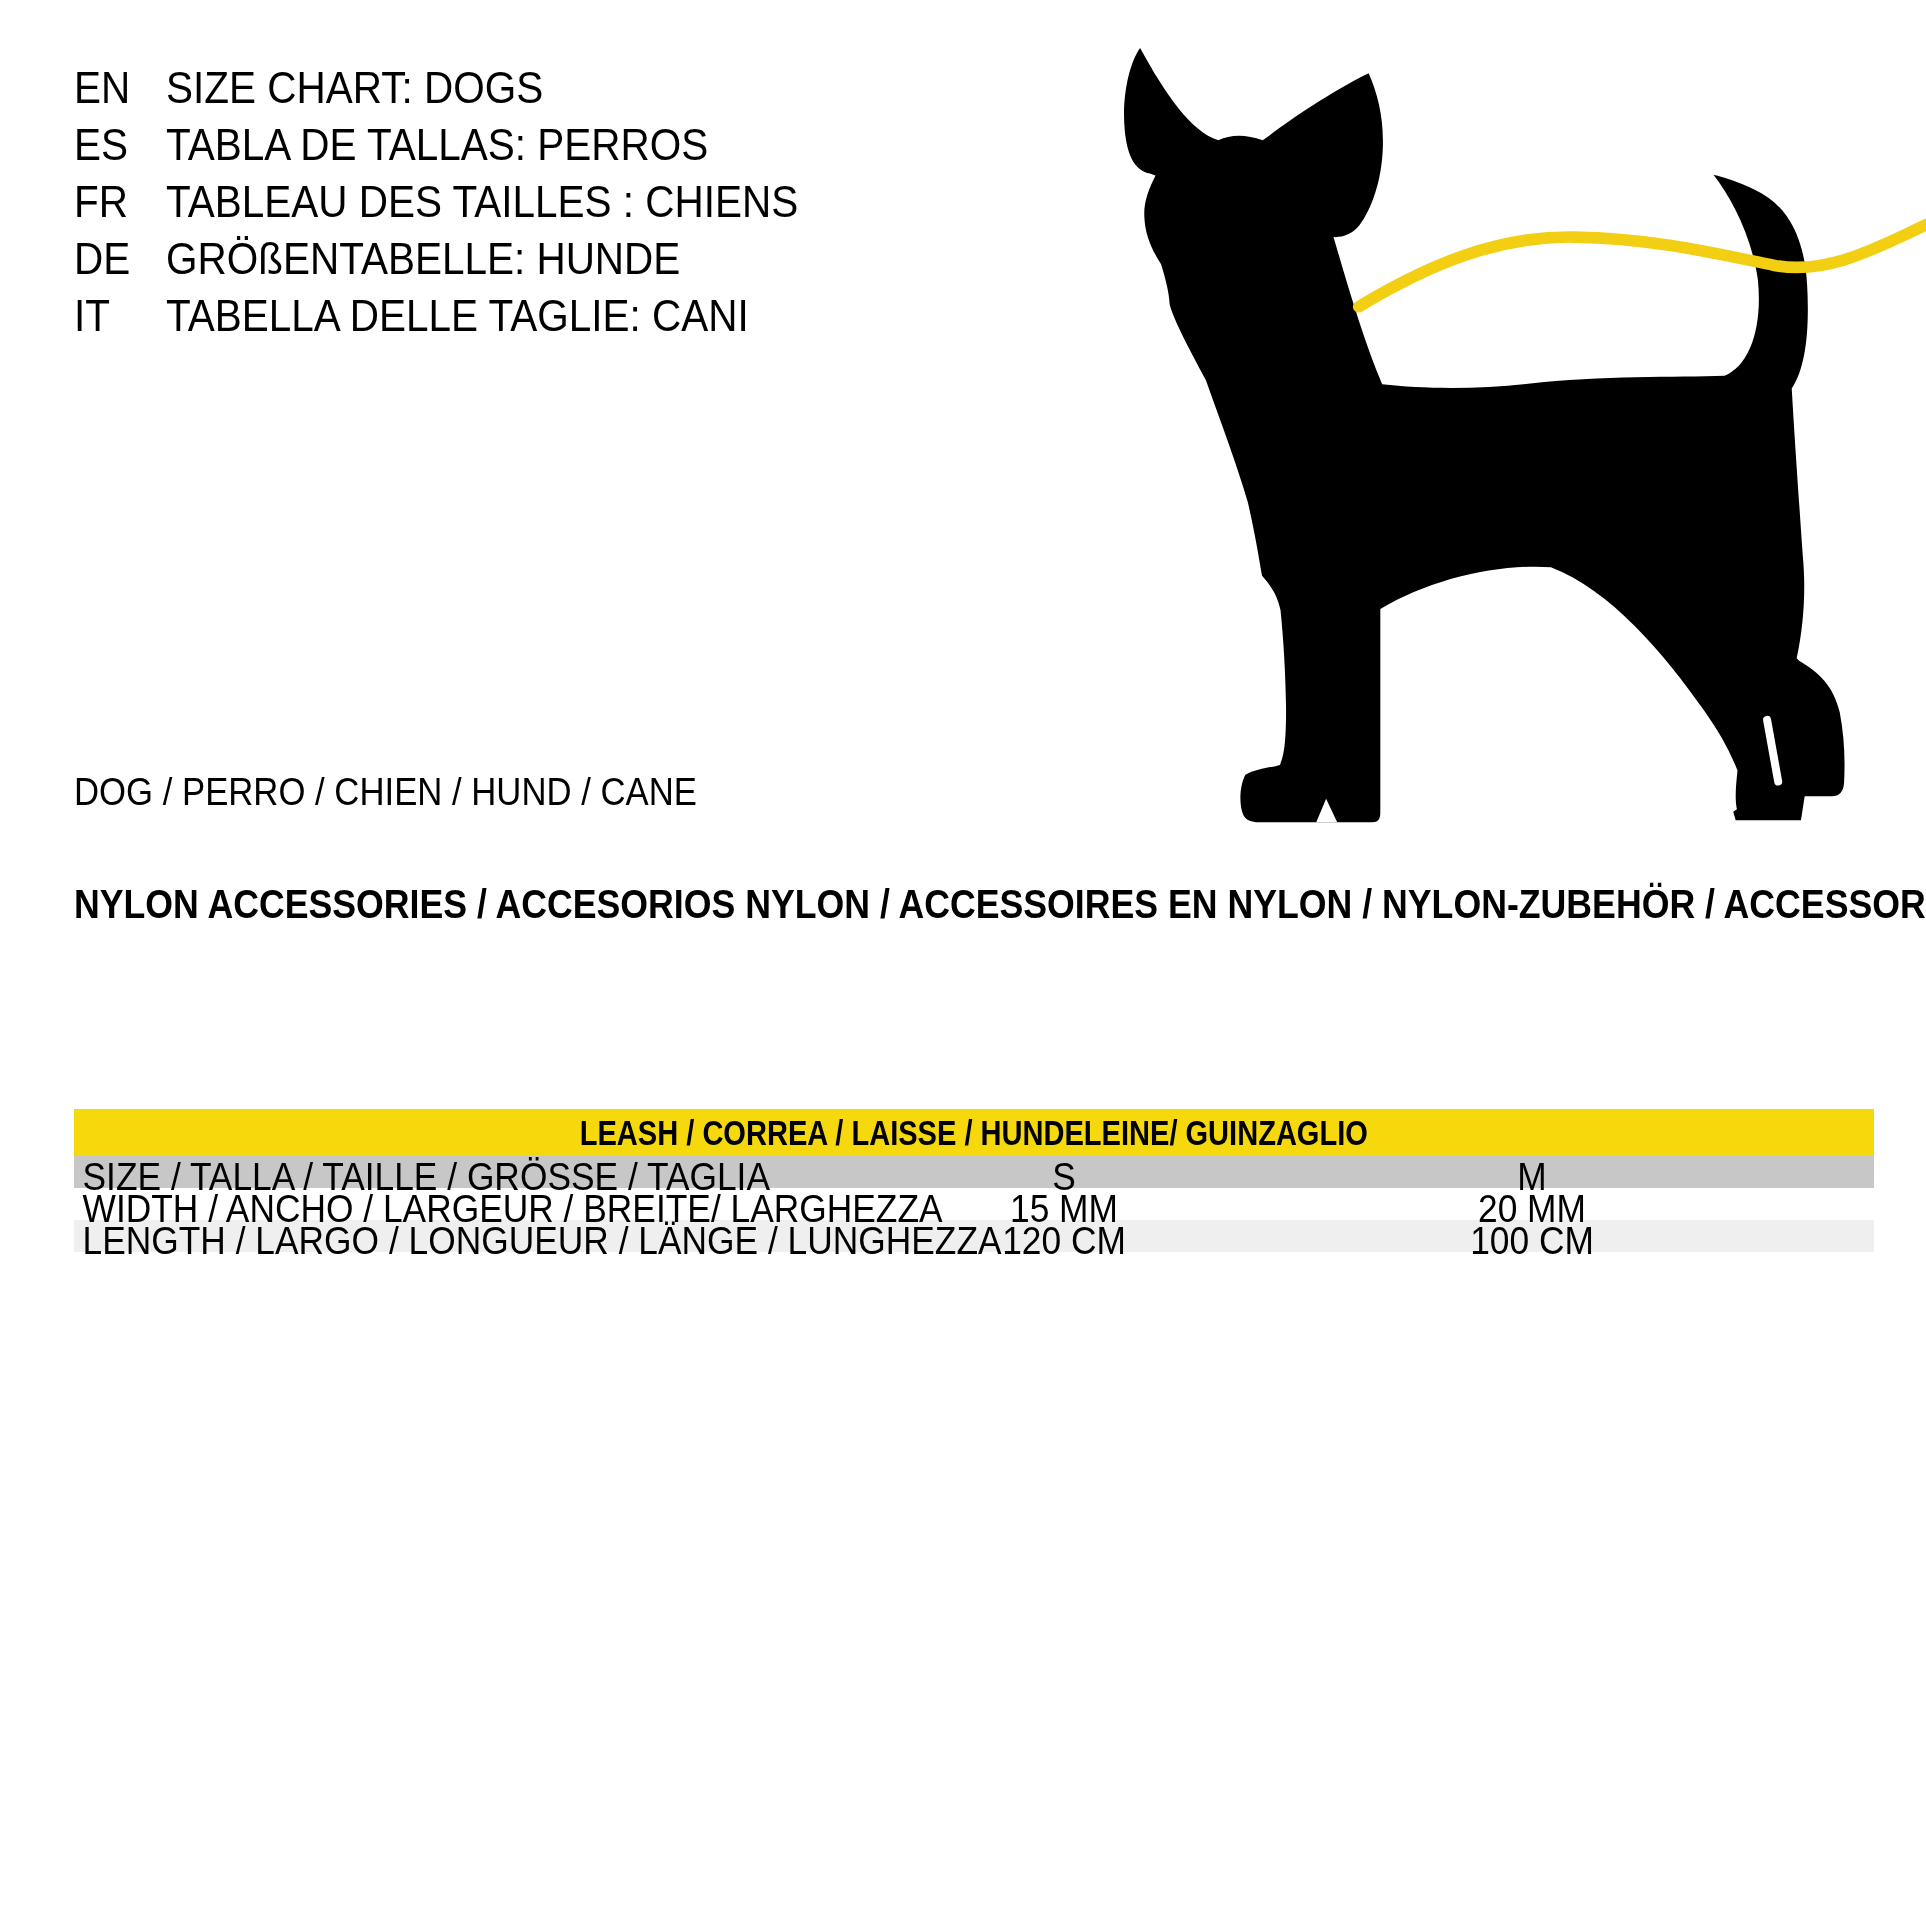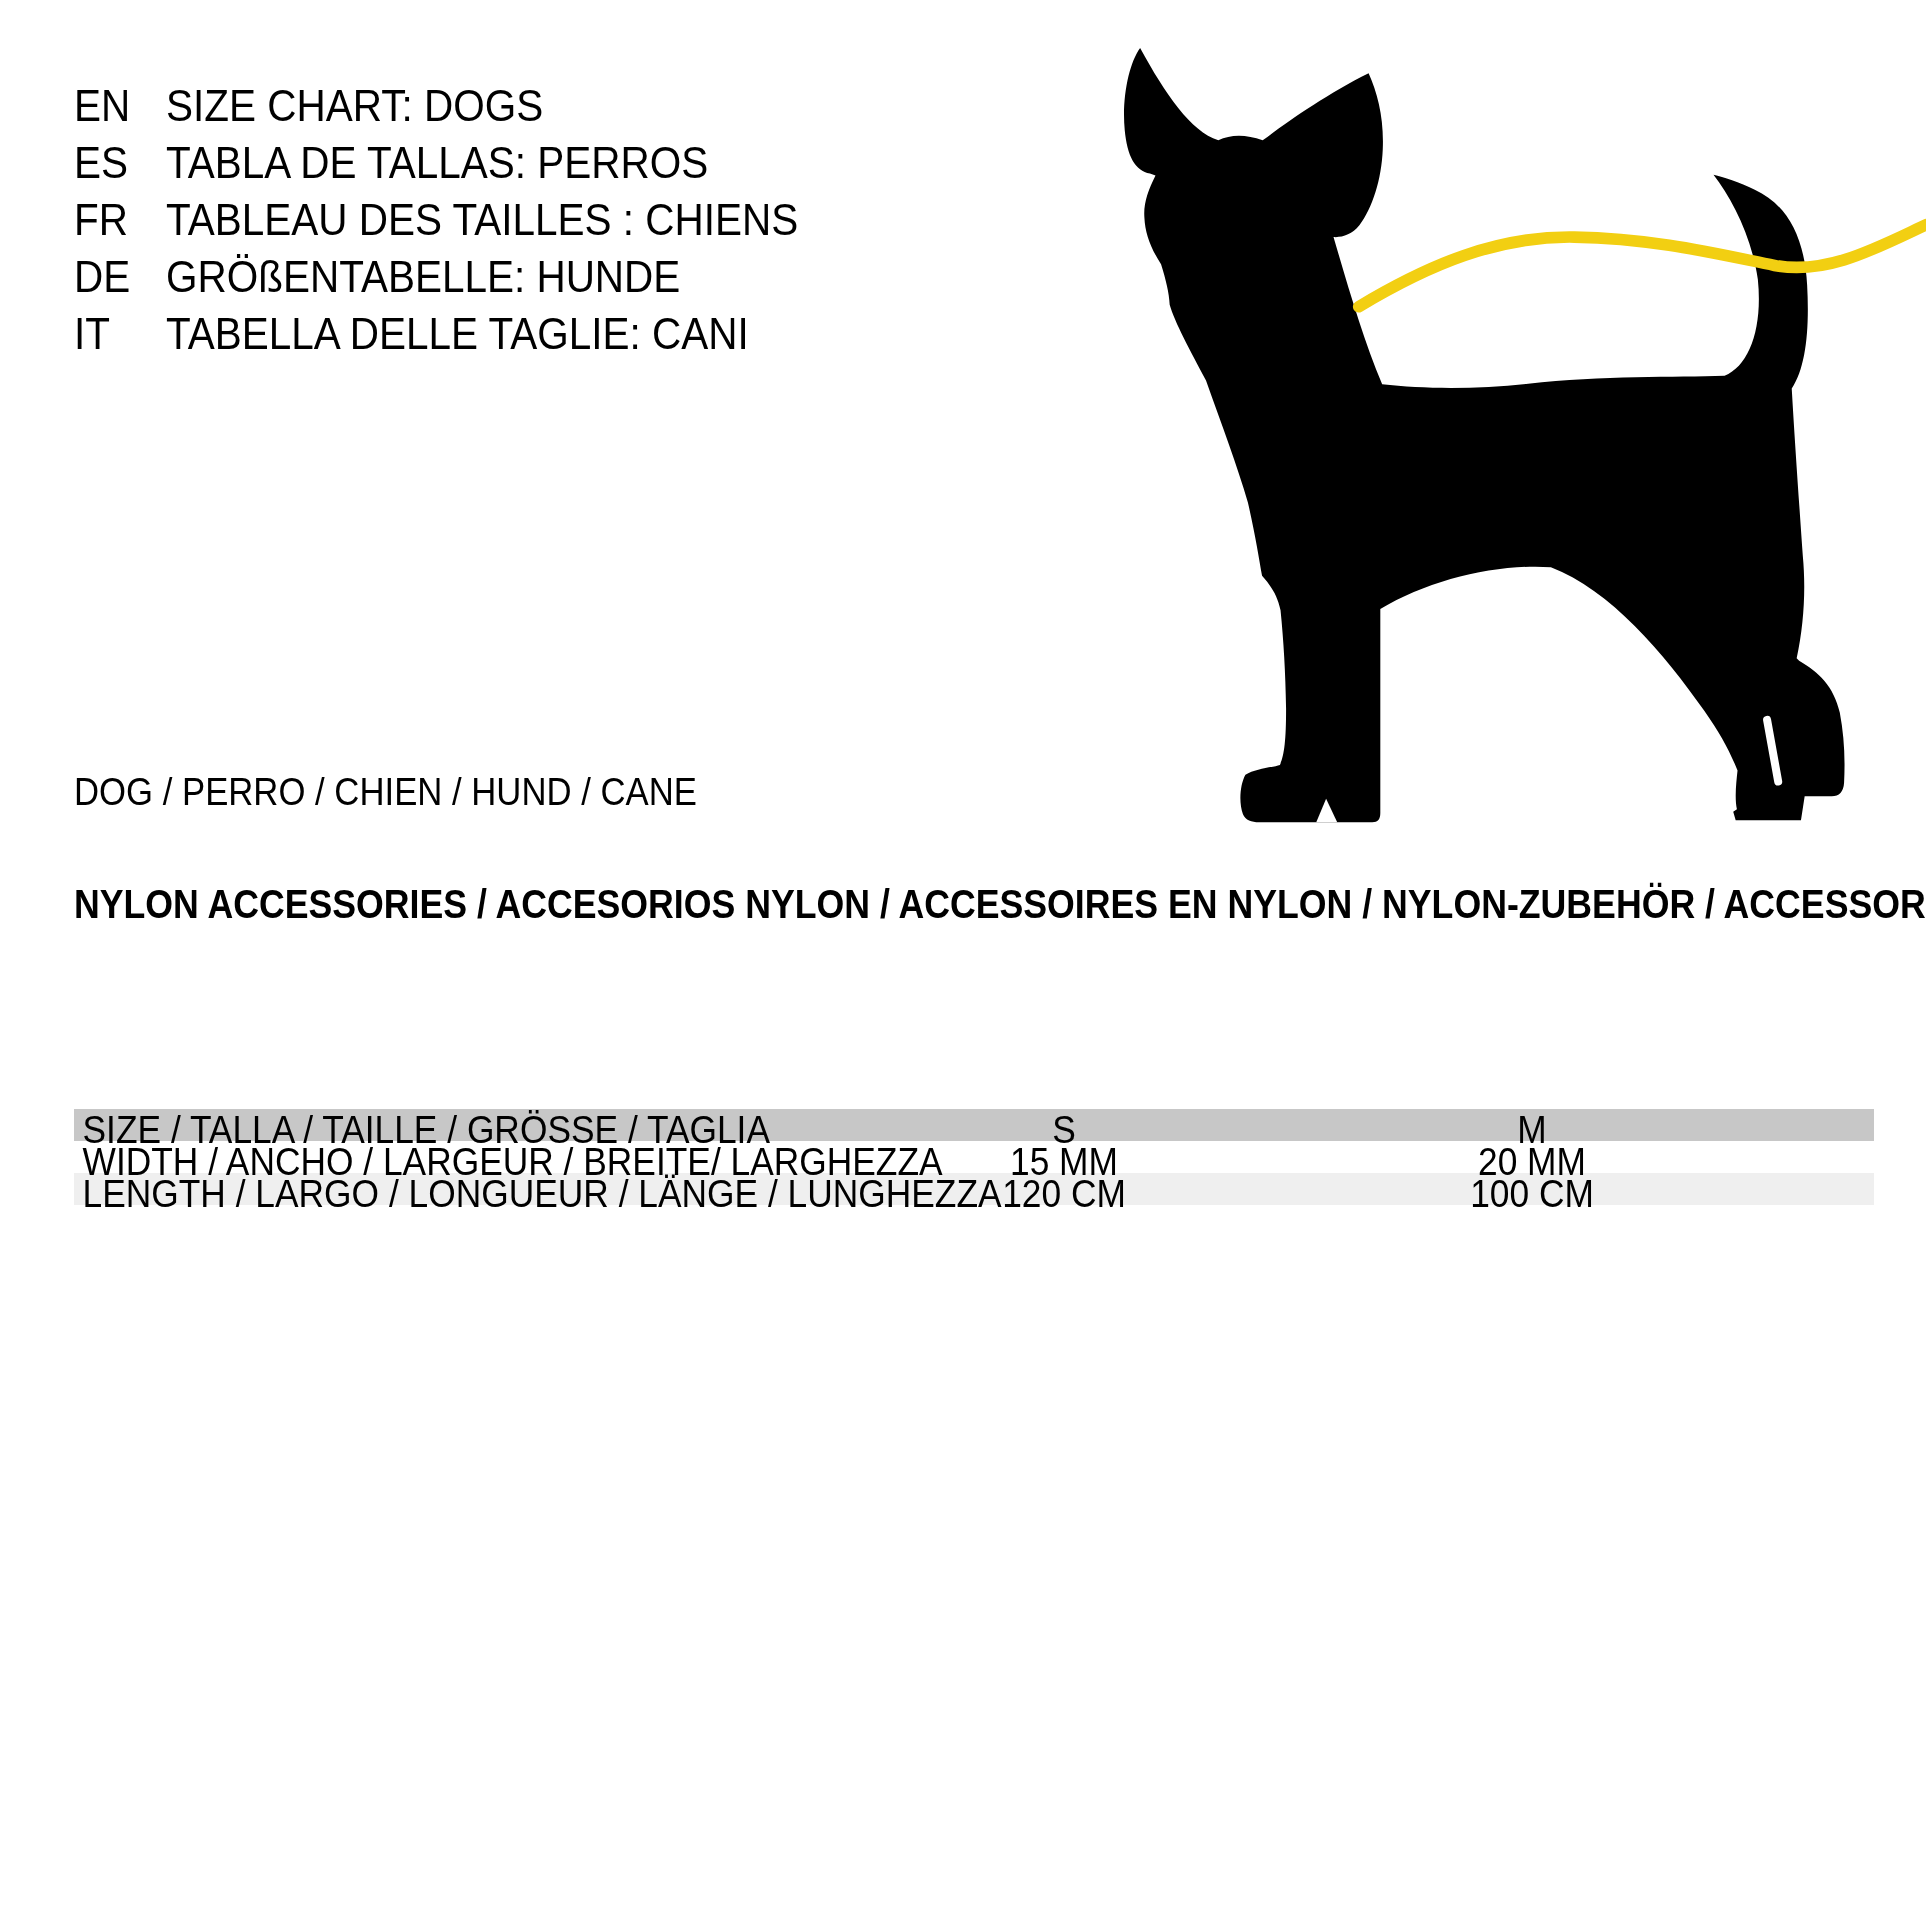--- a/index.html
+++ b/index.html
@@ -9,21 +9,21 @@
     --row-light:#EFEFEF;
     --text:#000000;
     --silhouette:#000000;
     --page-bg:#ffffff;
   }
   *{margin:0;padding:0;box-sizing:border-box;}
   html,body{width:1926px;height:1926px;background:var(--page-bg);overflow:hidden;}
   body{font-family:"Liberation Sans",sans-serif;color:var(--text);position:relative;}
 
   
-  .lang-block{position:absolute;left:74px;top:77px;}
+  .lang-block{position:absolute;left:74px;top:59px;}
   .lang-row{display:flex;line-height:57px;font-size:44px;font-weight:400;
             transform:scaleX(0.92);transform-origin:left center;white-space:nowrap;}
   .lang-code{display:inline-block;width:100px;flex:0 0 100px;}
 
   
   .dog-figure{position:absolute;left:1097px;top:31px;width:829px;height:826px;}
 
   
   .dog-caption{position:absolute;left:74px;top:772px;font-size:39px;font-weight:400;
                line-height:1;transform:scaleX(0.89);transform-origin:left top;white-space:nowrap;}
@@ -130,20 +130,23 @@
            C 540 378, 650 332, 775 334
            C 905 336, 1010 362, 1100 380
            C 1185 396, 1265 352, 1346 314"></path>
 </svg>
 
 <div class="dog-caption">DOG / PERRO / CHIEN / HUND / CANE</div>
 
 <div class="section-heading">NYLON ACCESSORIES / ACCESORIOS NYLON / ACCESSOIRES EN NYLON / NYLON-ZUBEHÖR / ACCESSORI IN NYLON</div>
 
 <div class="size-table">
+  <div class="t-header">
+    <span class="t-header-text">LEASH / CORREA / LAISSE / HUNDELEINE/ GUINZAGLIO</span>
+  </div>
   <div class="t-row gray">
     <span class="t-label">SIZE / TALLA / TAILLE / GRÖSSE / TAGLIA</span>
     <span class="t-val">S</span>
     <span class="t-val">M</span>
     <span></span>
   </div>
   <div class="t-row white">
     <span class="t-label">WIDTH / ANCHO / LARGEUR / BREITE/ LARGHEZZA</span>
     <span class="t-val">15 MM</span>
     <span class="t-val">20 MM</span>

